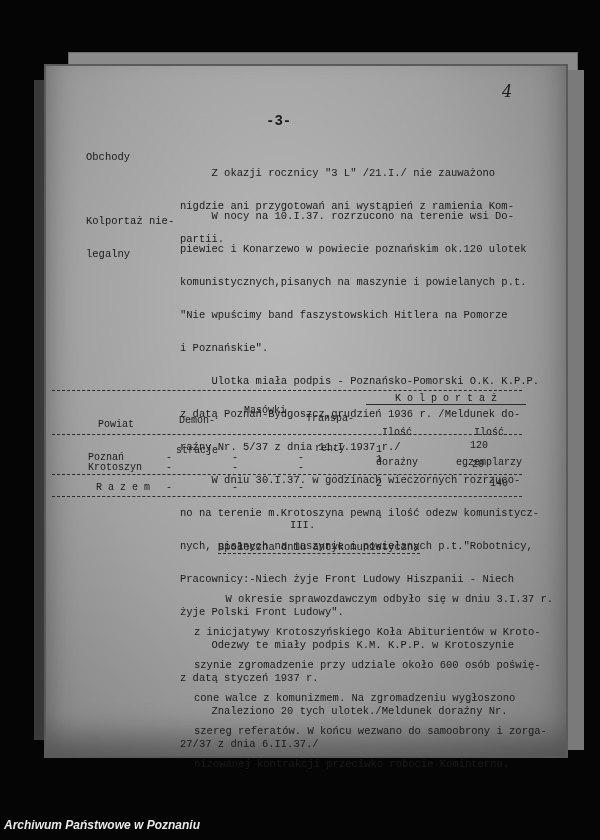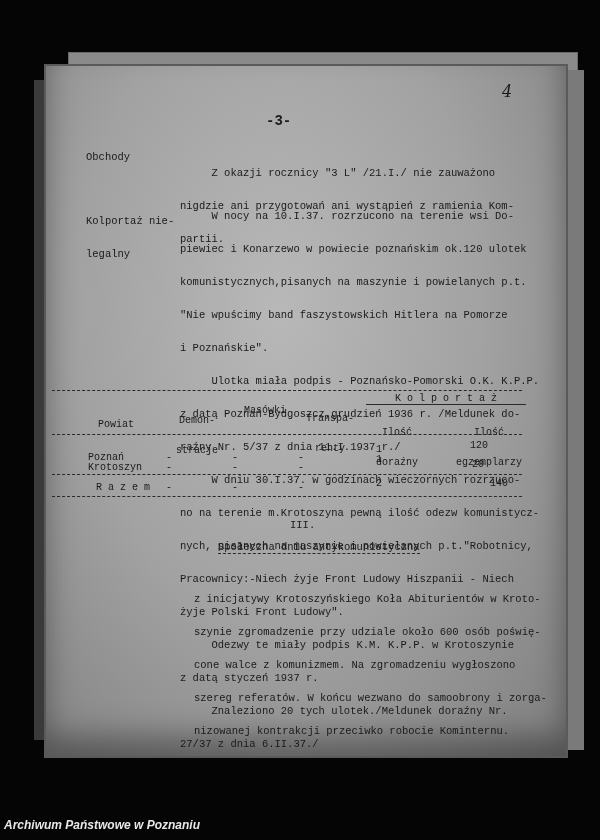--- a/index.html
+++ b/index.html
@@ -139,20 +139,21 @@
       <div class="abs td" style="left:330px; top:412px;">2</div>
       <div class="abs td" style="left:444px; top:412px;">140</div>
     </div>
 
     <div class="hr-dash" style="left:6px; top:430px; width:470px;"></div>
   </div>
 
   <div class="abs" style="left:244px; top:454px;">III.</div>
   <div class="abs underline-dash" style="left:172px; top:476px;">Społeczna dniu antykomunistyczna</div>
   <div class="abs para" style="top:506px; left:148px;">
+    <div>     W okresie sprawozdawczym odbyło się w dniu 3.I.37 r.</div>
     <div>z inicjatywy Krotoszyńskiego Koła Abiturientów w Kroto-</div>
     <div>szynie zgromadzenie przy udziale około 600 osób poświę-</div>
     <div>cone walce z komunizmem. Na zgromadzeniu wygłoszono</div>
     <div>szereg referatów. W końcu wezwano do samoobrony i zorga-</div>
     <div>nizowanej kontrakcji przeciwko robocie Kominternu.</div>
   </div>
 </div>
 
 <div class="footer">Archiwum Państwowe w Poznaniu</div>
 

